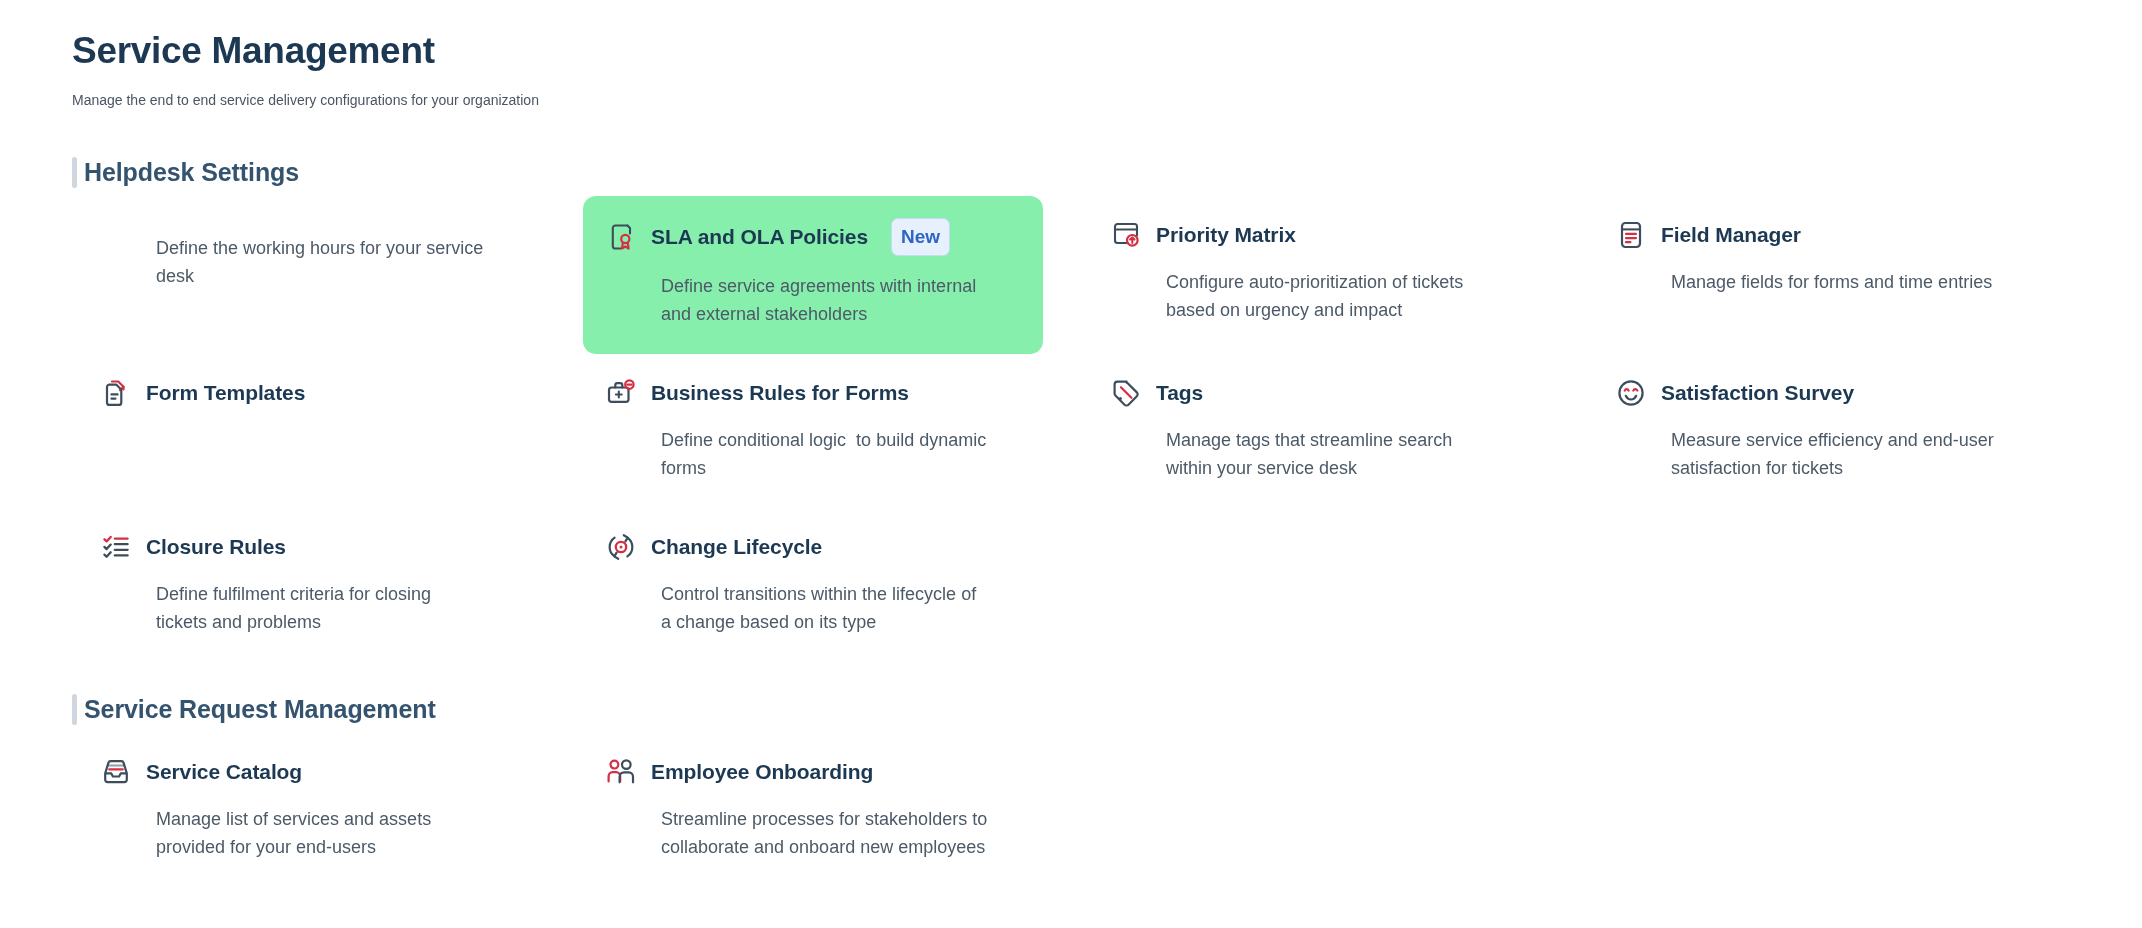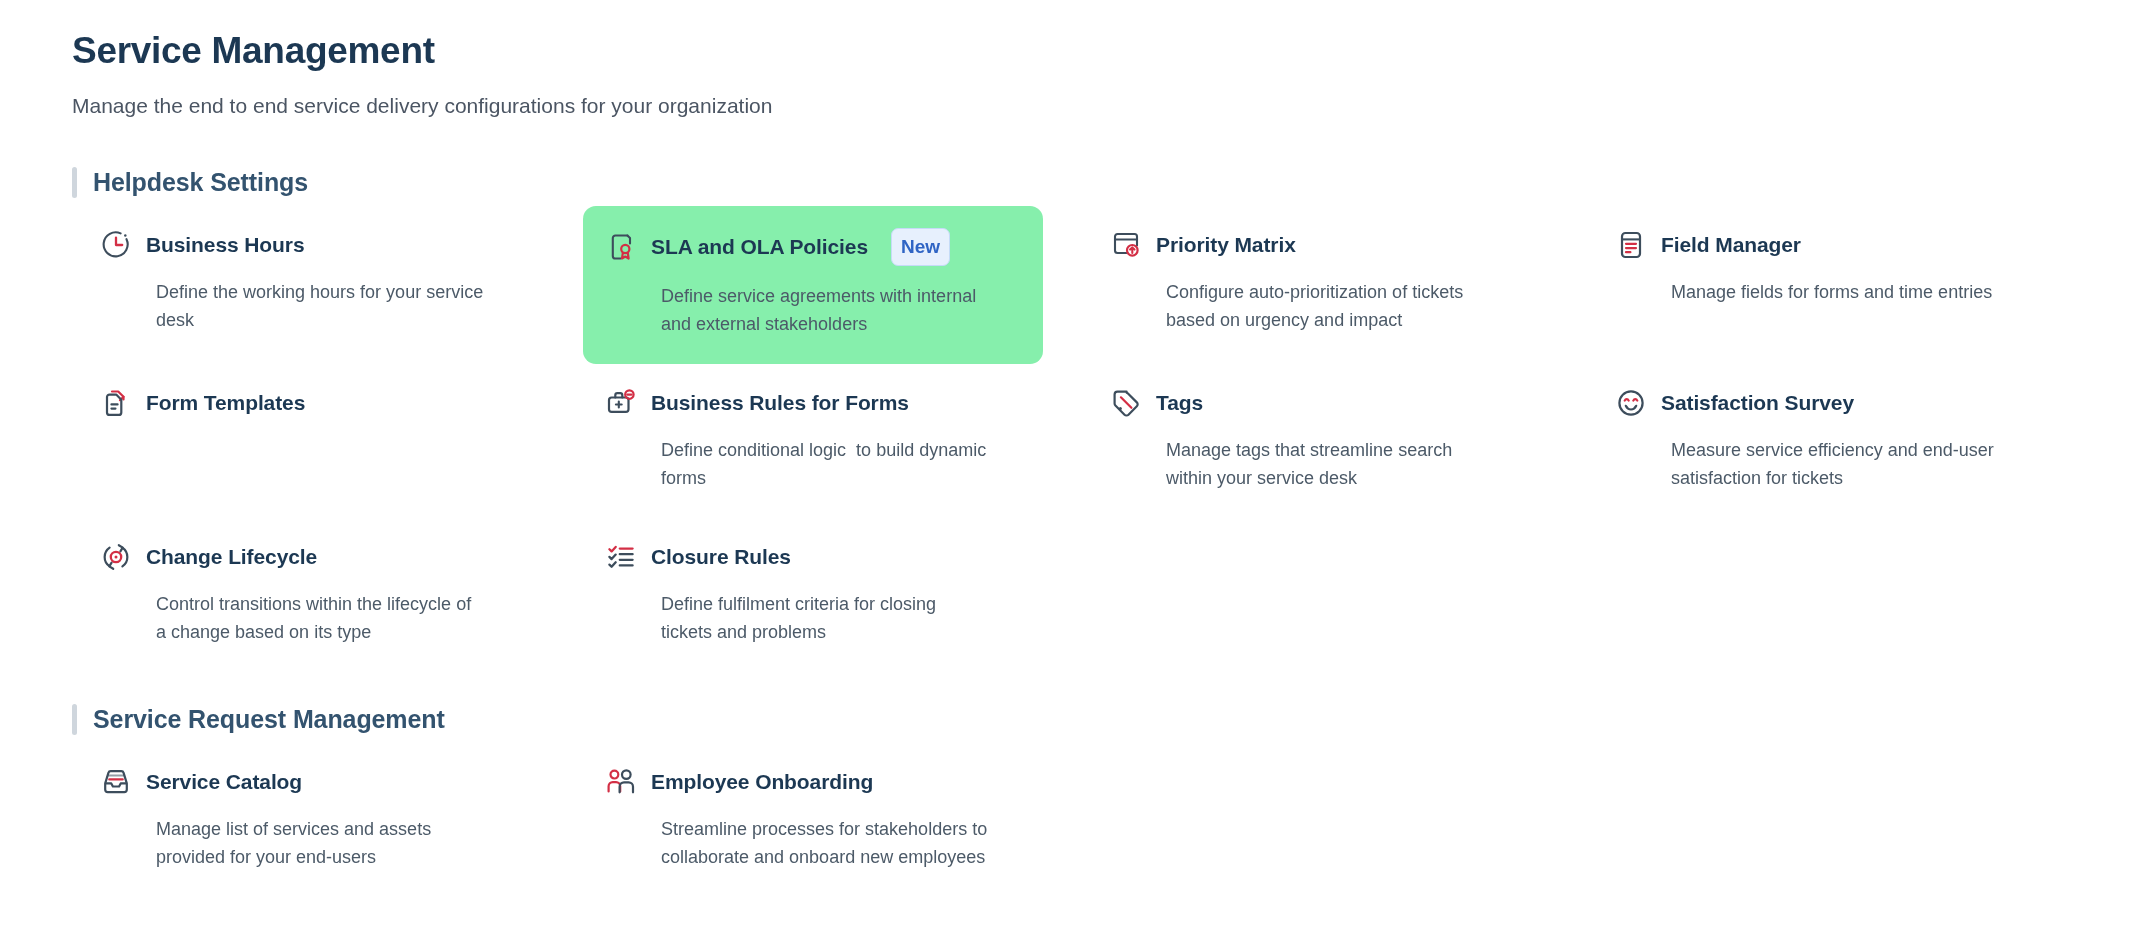--- a/index.html
+++ b/index.html
@@ -27,31 +27,31 @@
   .page-title {
     font-size: 37px;
     font-weight: 700;
     color: #1d3murk;
     color: #1c3853;
     letter-spacing: -0.3px;
     line-height: 1.25;
   }
   .page-subtitle {
     margin-top: 17px;
-    font-size: 21px;
+    font-size: 14px;
     font-weight: 400;
     color: #4b5563;
     line-height: 1.4;
   }
 
   
   .section-heading {
     display: flex;
     align-items: center;
-    gap: 16px;
+    gap: 7px;
     margin-left: 72px;
   }
   .section-accent {
     width: 5px;
     height: 31px;
     border-radius: 3px;
     background: #cfd6dd;
     flex: none;
   }
   .section-title {
@@ -144,29 +144,20 @@
 
   <div class="spacer-50"></div>
 
   <div class="section-heading">
     <span class="section-accent"></span>
     <span class="section-title">Helpdesk Settings</span>
   </div>
 
   <div class="card-grid" id="grid-0">
       <div class="card">
-        <div class="card-head">
-          <span class="card-icon">
-    <svg viewBox="0 0 32 32" fill="none" xmlns="http://www.w3.org/2000/svg">
-      <path d="M26.5 10.2A12 12 0 1 1 20.6 4.4" stroke="#3d4d5c" stroke-width="2.1" stroke-linecap="round"></path>
-      <circle cx="25.3" cy="6.6" r="1.25" fill="#3d4d5c"></circle>
-      <path d="M16 8.6V16h6.2" stroke="#d32f45" stroke-width="2.3" stroke-linecap="round" stroke-linejoin="round"></path>
-    </svg></span>
-          <span class="card-title">Business Hours</span>
-        </div>
         <div class="card-desc">Define the working hours for your service desk</div>
       </div>
       <div class="card hovered">
         <div class="card-head">
           <span class="card-icon">
     <svg viewBox="0 0 32 32" fill="none" xmlns="http://www.w3.org/2000/svg">
       <path d="M22.4 4.5h-12a2.6 2.6 0 0 0-2.6 2.6v17.8a2.6 2.6 0 0 0 2.6 2.6h5.3" stroke="#3d4d5c" stroke-width="2.1" stroke-linecap="round"></path>
       <path d="M22.4 4.5 25 7.1v5.3" stroke="#3d4d5c" stroke-width="2.1" stroke-linecap="round" stroke-linejoin="round"></path>
       <circle cx="20.3" cy="18" r="4.1" stroke="#d32f45" stroke-width="2.2"></circle>
       <path d="M17.9 21.4 17 27.5l3.3-2 3.3 2-.9-6.1" stroke="#d32f45" stroke-width="2.2" stroke-linejoin="round"></path>
@@ -244,50 +235,50 @@
           <span class="card-icon">
     <svg viewBox="0 0 32 32" fill="none" xmlns="http://www.w3.org/2000/svg">
       <circle cx="16" cy="16" r="11.6" stroke="#3d4d5c" stroke-width="2.2"></circle>
       <path d="M9.7 13.6c.9-1.9 3.1-1.9 4 0" stroke="#d32f45" stroke-width="2.2" stroke-linecap="round"></path>
       <path d="M18.3 13.6c.9-1.9 3.1-1.9 4 0" stroke="#d32f45" stroke-width="2.2" stroke-linecap="round"></path>
       <path d="M10.8 18.8c1.2 2.5 3.2 3.7 5.2 3.7s4-1.2 5.2-3.7" stroke="#3d4d5c" stroke-width="2.2" stroke-linecap="round"></path>
     </svg></span>
           <span class="card-title">Satisfaction Survey</span>
         </div>
         <div class="card-desc">Measure service efficiency and end-user satisfaction for tickets</div>
+      </div>
+      <div class="card">
+        <div class="card-head">
+          <span class="card-icon">
+    <svg viewBox="0 0 32 32" fill="none" xmlns="http://www.w3.org/2000/svg">
+      <path d="M4.4 8.2 6.6 10.4 10.7 5.9" stroke="#d32f45" stroke-width="2.3" stroke-linecap="round" stroke-linejoin="round"></path>
+      <path d="M4.4 15.9l2.2 2.2 4.1-4.5" stroke="#3d4d5c" stroke-width="2.3" stroke-linecap="round" stroke-linejoin="round"></path>
+      <path d="M4.4 23.6l2.2 2.2 4.1-4.5" stroke="#3d4d5c" stroke-width="2.3" stroke-linecap="round" stroke-linejoin="round"></path>
+      <path d="M14.8 7.6h12.8" stroke="#d32f45" stroke-width="2.3" stroke-linecap="round"></path>
+      <path d="M14.8 13.2h12.8M14.8 18.8h12.8M14.8 24.4h12.8" stroke="#3d4d5c" stroke-width="2.3" stroke-linecap="round"></path>
+    </svg></span>
+          <span class="card-title">Closure Rules</span>
+        </div>
+        <div class="card-desc">Define fulfilment criteria for closing tickets and problems</div>
       </div>
       <div class="card">
         <div class="card-head">
           <span class="card-icon">
     <svg viewBox="0 0 32 32" fill="none" xmlns="http://www.w3.org/2000/svg">
       <path d="M9.6 6.6A11.4 11.4 0 0 0 9.6 25.4" stroke="#3d4d5c" stroke-width="2.2" stroke-linecap="round"></path>
       <path d="M22.4 6.6a11.4 11.4 0 0 1 0 18.8" stroke="#3d4d5c" stroke-width="2.2" stroke-linecap="round"></path>
       <path d="M18.8 4.2 22.7 6.6 20.4 10.4" stroke="#3d4d5c" stroke-width="2.2" stroke-linecap="round" stroke-linejoin="round"></path>
       <path d="M13.2 27.8 9.3 25.4l2.3-3.8" stroke="#3d4d5c" stroke-width="2.2" stroke-linecap="round" stroke-linejoin="round"></path>
       <circle cx="16" cy="16" r="5.2" stroke="#d32f45" stroke-width="2.3"></circle>
       <circle cx="16" cy="16" r="1.5" fill="#d32f45"></circle>
     </svg></span>
           <span class="card-title">Change Lifecycle</span>
         </div>
         <div class="card-desc">Control transitions within the lifecycle of a change based on its type</div>
       </div>
-      <div class="card">
-        <div class="card-head">
-          <span class="card-icon">
-    <svg viewBox="0 0 32 32" fill="none" xmlns="http://www.w3.org/2000/svg">
-      <path d="M4.4 8.2 6.6 10.4 10.7 5.9" stroke="#d32f45" stroke-width="2.3" stroke-linecap="round" stroke-linejoin="round"></path>
-      <path d="M4.4 15.9l2.2 2.2 4.1-4.5" stroke="#3d4d5c" stroke-width="2.3" stroke-linecap="round" stroke-linejoin="round"></path>
-      <path d="M4.4 23.6l2.2 2.2 4.1-4.5" stroke="#3d4d5c" stroke-width="2.3" stroke-linecap="round" stroke-linejoin="round"></path>
-      <path d="M14.8 7.6h12.8" stroke="#d32f45" stroke-width="2.3" stroke-linecap="round"></path>
-      <path d="M14.8 13.2h12.8M14.8 18.8h12.8M14.8 24.4h12.8" stroke="#3d4d5c" stroke-width="2.3" stroke-linecap="round"></path>
-    </svg></span>
-          <span class="card-title">Closure Rules</span>
-        </div>
-        <div class="card-desc">Define fulfilment criteria for closing tickets and problems</div>
-      </div>
     </div>
 
   <div class="spacer-32"></div>
 
   <div class="section-heading">
     <span class="section-accent"></span>
     <span class="section-title">Service Request Management</span>
   </div>
 
   <div class="card-grid" id="grid-1">

